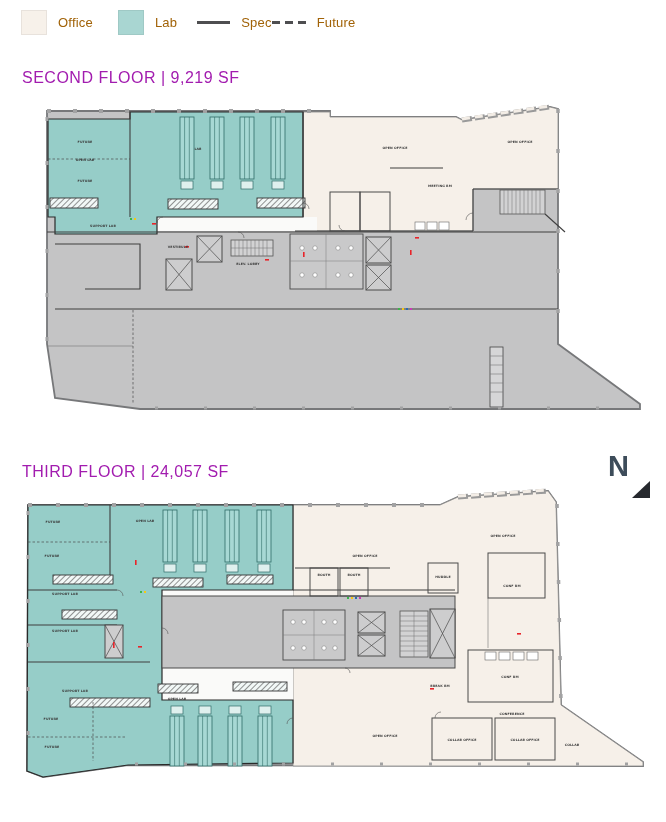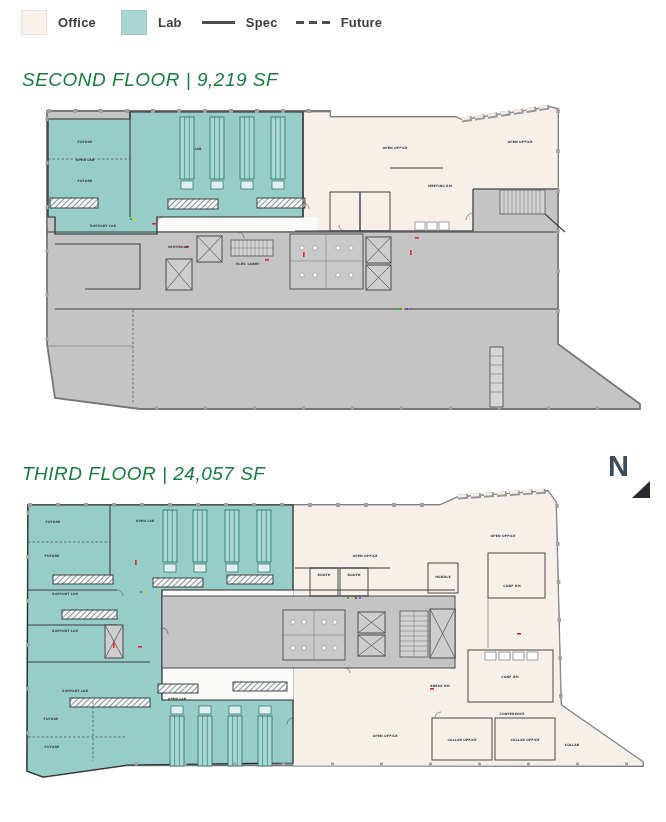--- a/index.html
+++ b/index.html
@@ -4,26 +4,26 @@
 <style>
   html,body{margin:0;padding:0;}
   body{
     width:666px;height:822px;position:relative;background:#ffffff;
     font-family:"Liberation Sans",sans-serif;overflow:hidden;
   }
   
   .legend{position:absolute;left:21px;top:10px;display:flex;align-items:center;}
   .legend-item{display:flex;align-items:center;}
   .swatch{width:24px;height:23px;border:1px solid rgba(0,0,0,0.06);}
-  .legend-label{font-size:13px;font-weight:700;color:#404040;letter-spacing:.2px;margin-left:11px;}
+  .legend-label{font-size:13px;font-weight:400;color:#a16207;letter-spacing:.2px;margin-left:11px;}
   .line-sample{width:33px;height:3px;background:#4E4E50;}
   .dash-sample{width:34px;height:3px;background:repeating-linear-gradient(90deg,#4E4E50 0 8px,transparent 8px 13px);}
-  .m-office{margin-right:25px;} .m-lab{margin-right:20px;} .m-spec{margin-right:18px;}
+  .m-office{margin-right:25px;} .m-lab{margin-right:20px;} .m-spec{}
   
-  .floor-title{position:absolute;left:22px;font-size:19px;color:#15803d;letter-spacing:.5px;font-weight:400;font-style:italic;}
+  .floor-title{position:absolute;left:22px;font-size:16px;color:#a21caf;letter-spacing:.5px;font-weight:400;}
   #title2{top:69px;} #title3{top:463px;}
   
   .plan{position:absolute;}
   #plan2{left:35px;top:97px;width:612px;height:332px;}
   #plan3{left:15px;top:478px;width:640px;height:310px;}
   .outline{fill:#C4C4C5;stroke:#77787A;stroke-width:1.8;}
   .zone-office{fill:#F6F0E9;stroke:#8a8a8a;stroke-width:.8;}
   .zone-lab{fill:#96CDC8;stroke:#2A2A2A;stroke-width:1.2;}
   .corridor{fill:#FAFAF9;}
   .wall{stroke:#3F3F3F;stroke-width:1.1;fill:none;}

